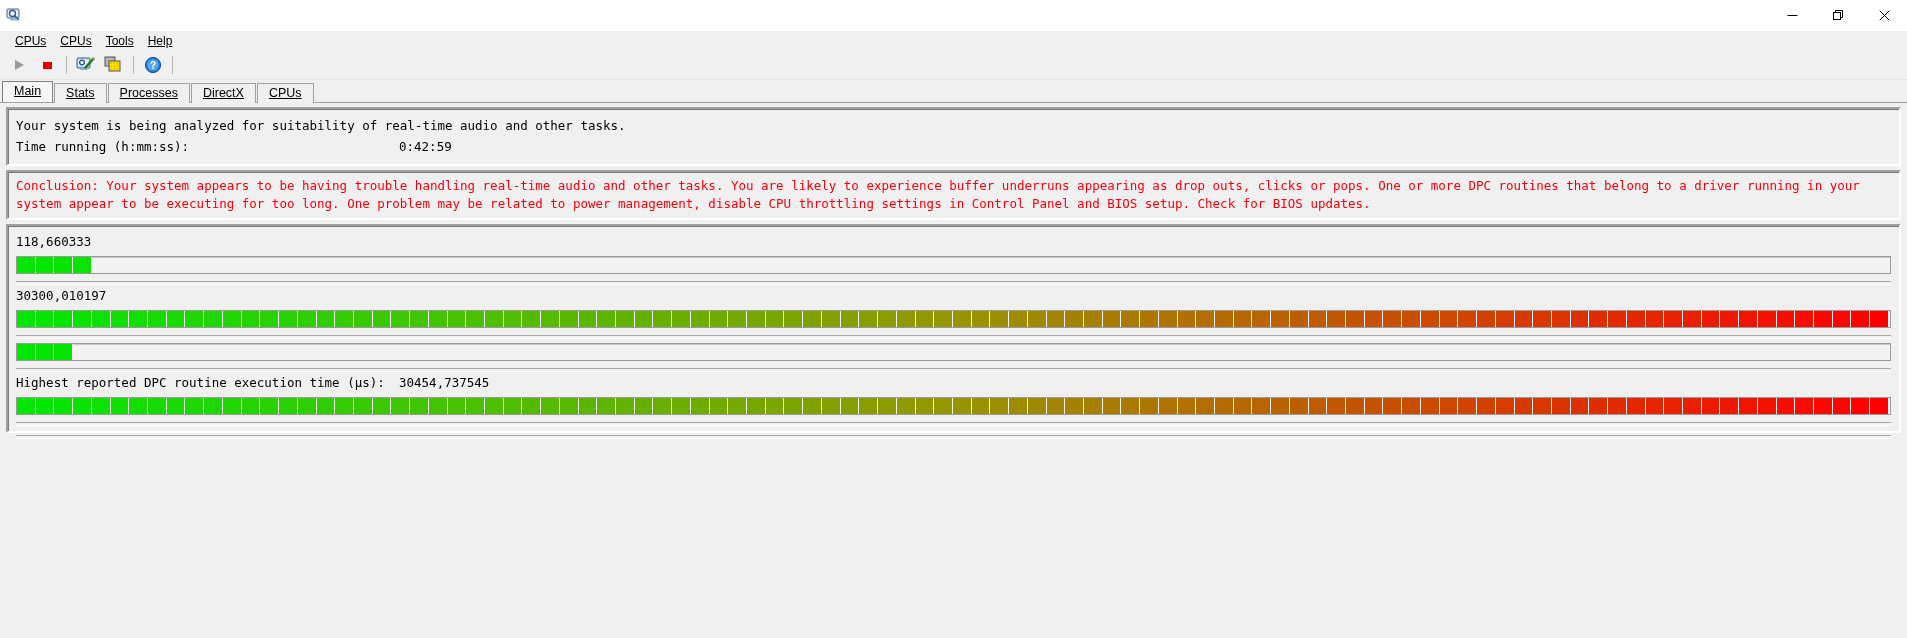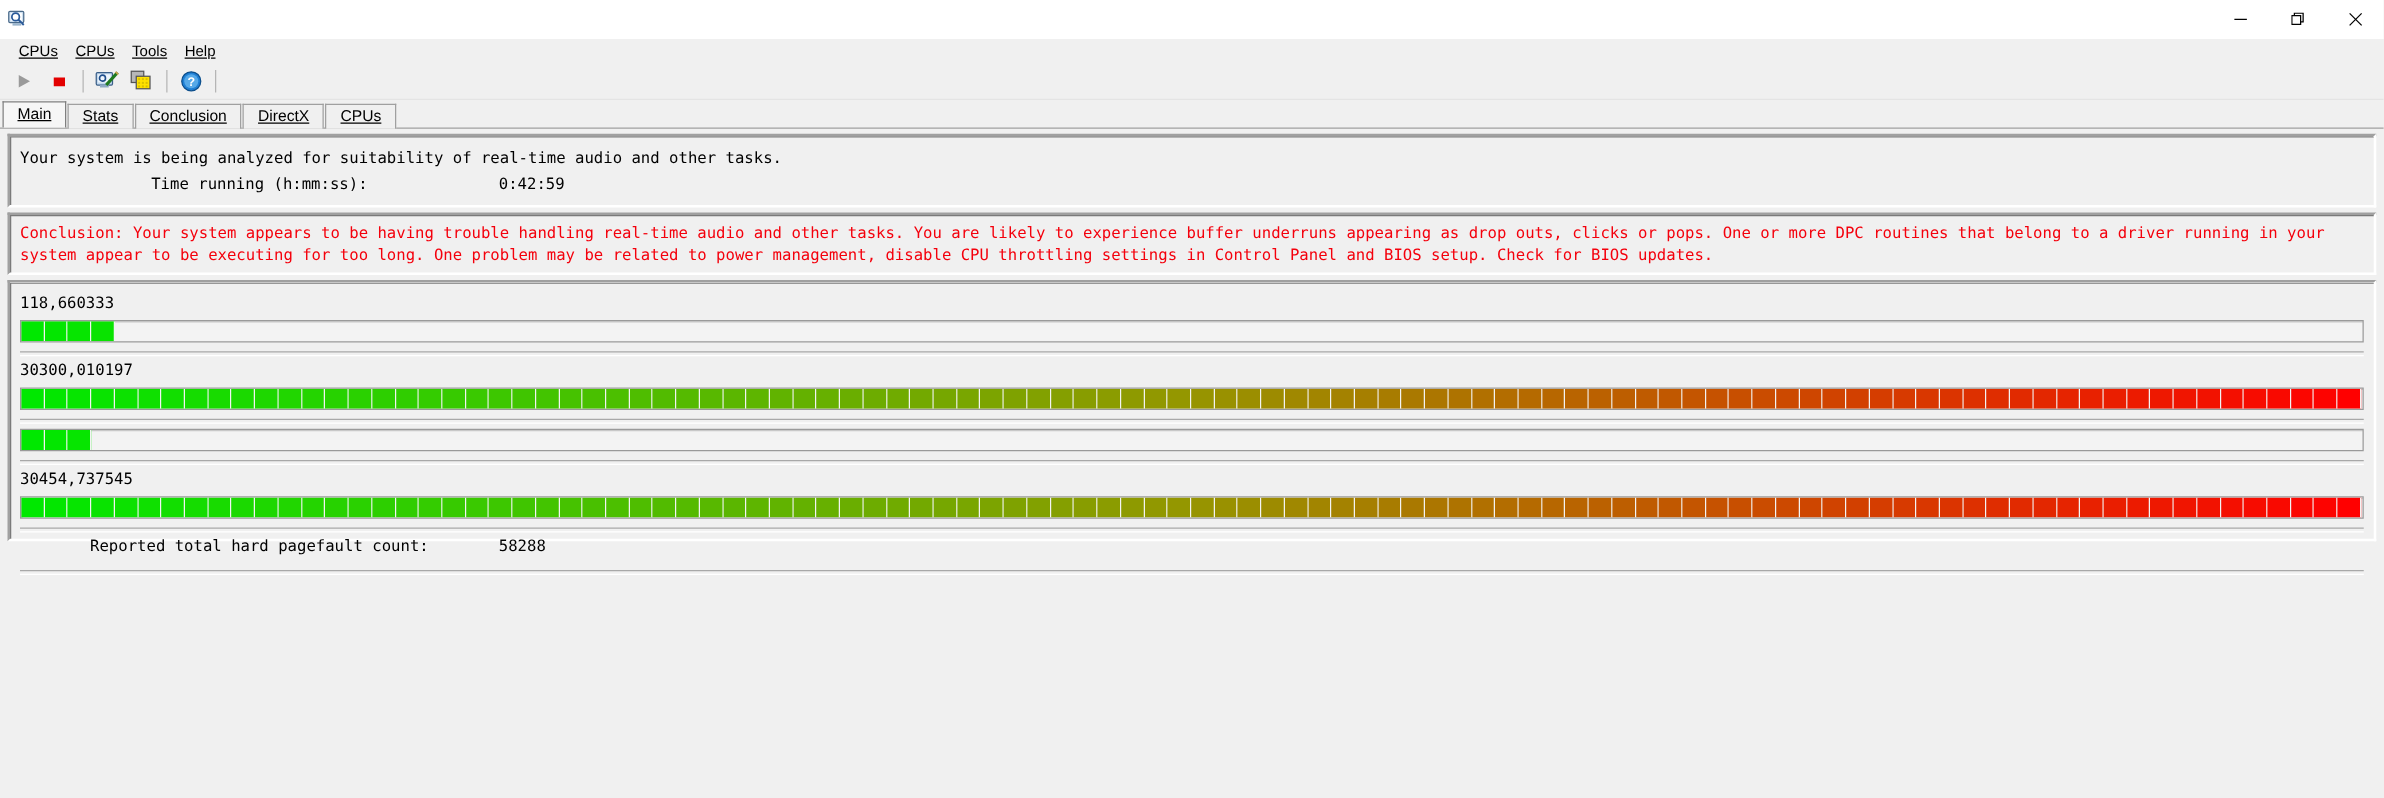--- a/index.html
+++ b/index.html
@@ -52,21 +52,21 @@
   .panel{
     margin:4px 6px 0 6px;border:2px solid;
     border-color:#a0a0a0 #ffffff #ffffff #a0a0a0;
     background:#f0f0f0;
     box-shadow:inset 1px 1px 0 #7a7a7a;
   }
   .panel-inner{padding:6px 8px 7px 8px;}
   .line{font-size:12.5px;color:#000;line-height:21px;white-space:pre;}
   .redline{font-size:12.5px;color:#f4000c;line-height:17.5px;white-space:pre-wrap;}
   .metricrow{display:flex;align-items:baseline;}
-  .metric-label{width:383px;flex:0 0 auto;font-size:12.5px;color:#000;white-space:pre;text-align:center;}
+  .metric-label{width:383px;flex:0 0 auto;font-size:12.5px;color:#000;white-space:pre;}
   .metric-value{font-size:12.5px;color:#000;white-space:pre;}
   .metric-extra{font-size:12.5px;color:#000;white-space:pre;margin-left:9px;}
   
   .barwrap{
     margin:4px 0 0 0;height:16px;
     border:1px solid #9a9a9a;background:#f3f3f3;
     box-shadow:inset 1px 1px 0 #c8c8c8;
     overflow:hidden;position:relative;
   }
   .barfill{height:100%;display:block;}
@@ -160,21 +160,21 @@
       <circle cx="9" cy="9" r="5.6" fill="#56a9e8"></circle>
       <text x="9" y="13" font-size="10" font-family="Liberation Sans, sans-serif" font-weight="bold" fill="#ffffff" text-anchor="middle">?</text>
     </svg>
   </div>
   <div class="tsep"></div>
 </div>
 
 <div class="tabstrip">
   <div class="tab active"><span class="u">Main</span></div>
   <div class="tab"><span class="u">Stats</span></div>
-  <div class="tab"><span class="u">Conclusion</span></div>
+  <div class="tab"><span class="u">Processes</span></div>
   <div class="tab"><span class="u">DirectX</span></div>
   <div class="tab"><span class="u">CPUs</span></div>
 </div>
 
 <div class="panel">
   <div class="panel-inner">
     <div class="line">Your system is being analyzed for suitability of real-time audio and other tasks.</div>
     <div class="line metricrow">
       <span class="metric-label">Time running (h:mm:ss):</span>
       <span class="metric-value">0:42:59</span>
@@ -323,20 +323,21 @@
             <span style="flex: 0 0 18.73px; height: 100%; background: rgb(0, 232, 0); border-right: 1px solid rgb(243, 243, 243); box-sizing: border-box;"></span>
             <span style="flex: 0 0 18.73px; height: 100%; background: rgb(3, 230, 0); border-right: 1px solid rgb(243, 243, 243); box-sizing: border-box;"></span>
             <span style="flex: 0 0 18.73px; height: 100%; background: rgb(6, 229, 0); border-right: 1px solid rgb(243, 243, 243); box-sizing: border-box;"></span>
           </span>
         </div>
       <div class="hr3d"></div>
     </div>
 
     <div>
       <div class="line metricrow">
+        <span class="metric-label">Highest reported DPC routine execution time (µs):</span>
         <span class="metric-value">30454,737545</span>
       </div>
       <div class="barwrap">
           <span class="barfill" style="width: 1873px; display: flex;">
             <span style="flex: 0 0 18.73px; height: 100%; background: rgb(0, 232, 0); border-right: 1px solid rgb(243, 243, 243); box-sizing: border-box;"></span>
             <span style="flex: 0 0 18.73px; height: 100%; background: rgb(3, 230, 0); border-right: 1px solid rgb(243, 243, 243); box-sizing: border-box;"></span>
             <span style="flex: 0 0 18.73px; height: 100%; background: rgb(6, 229, 0); border-right: 1px solid rgb(243, 243, 243); box-sizing: border-box;"></span>
             <span style="flex: 0 0 18.73px; height: 100%; background: rgb(9, 227, 0); border-right: 1px solid rgb(243, 243, 243); box-sizing: border-box;"></span>
             <span style="flex: 0 0 18.73px; height: 100%; background: rgb(12, 225, 0); border-right: 1px solid rgb(243, 243, 243); box-sizing: border-box;"></span>
             <span style="flex: 0 0 18.73px; height: 100%; background: rgb(15, 224, 0); border-right: 1px solid rgb(243, 243, 243); box-sizing: border-box;"></span>
@@ -433,21 +434,17 @@
             <span style="flex: 0 0 18.73px; height: 100%; background: rgb(249, 9, 0); border-right: 1px solid rgb(243, 243, 243); box-sizing: border-box;"></span>
             <span style="flex: 0 0 18.73px; height: 100%; background: rgb(251, 6, 0); border-right: 1px solid rgb(243, 243, 243); box-sizing: border-box;"></span>
             <span style="flex: 0 0 18.73px; height: 100%; background: rgb(253, 3, 0); border-right: 1px solid rgb(243, 243, 243); box-sizing: border-box;"></span>
             <span style="flex: 0 0 18.73px; height: 100%; background: rgb(255, 0, 0); border-right: 1px solid rgb(243, 243, 243); box-sizing: border-box;"></span>
           </span>
         </div>
       <div class="hr3d"></div>
     </div>
 
     <div>
-      <div class="line metricrow">
-        <span class="metric-label">Reported total hard pagefault count:</span>
-        <span class="metric-value">58288</span>
-      </div>
       <div class="hr3d" style="margin-top:9px;"></div>
     </div>
 
   </div>
 </div>
 
 </body></html>

